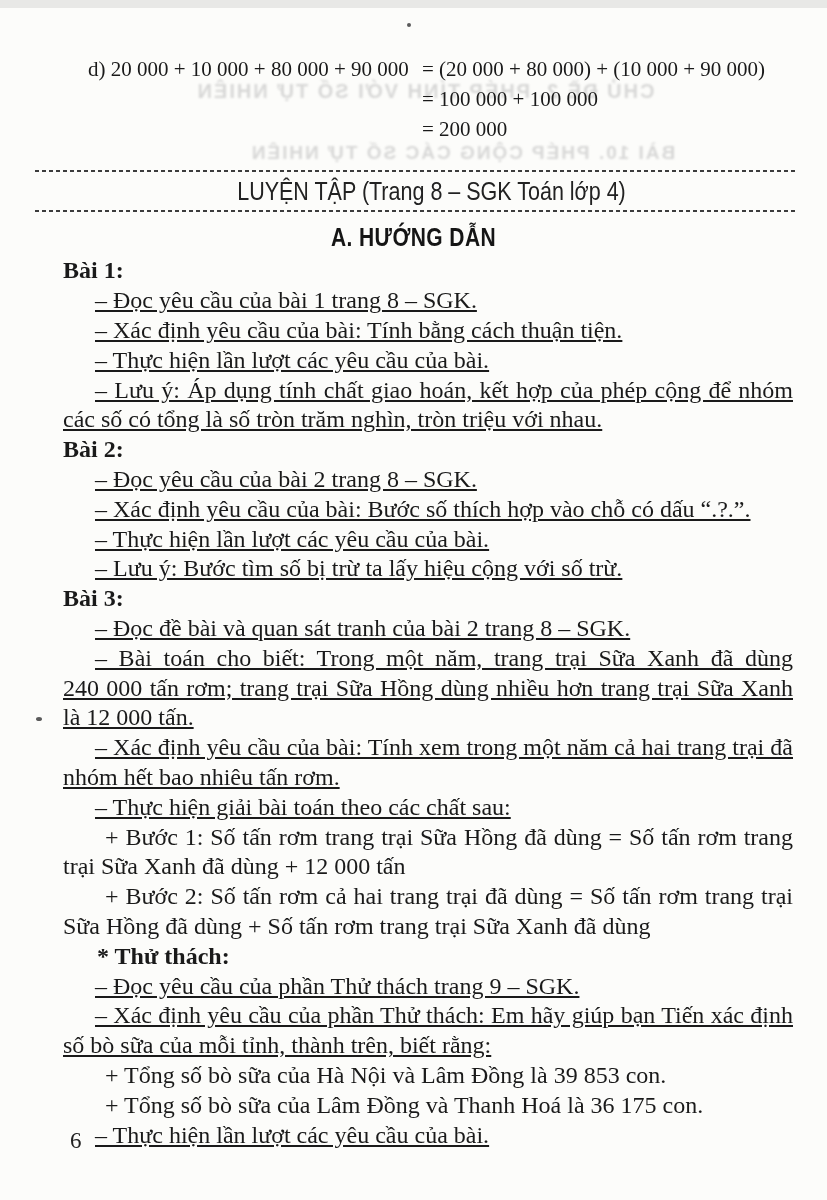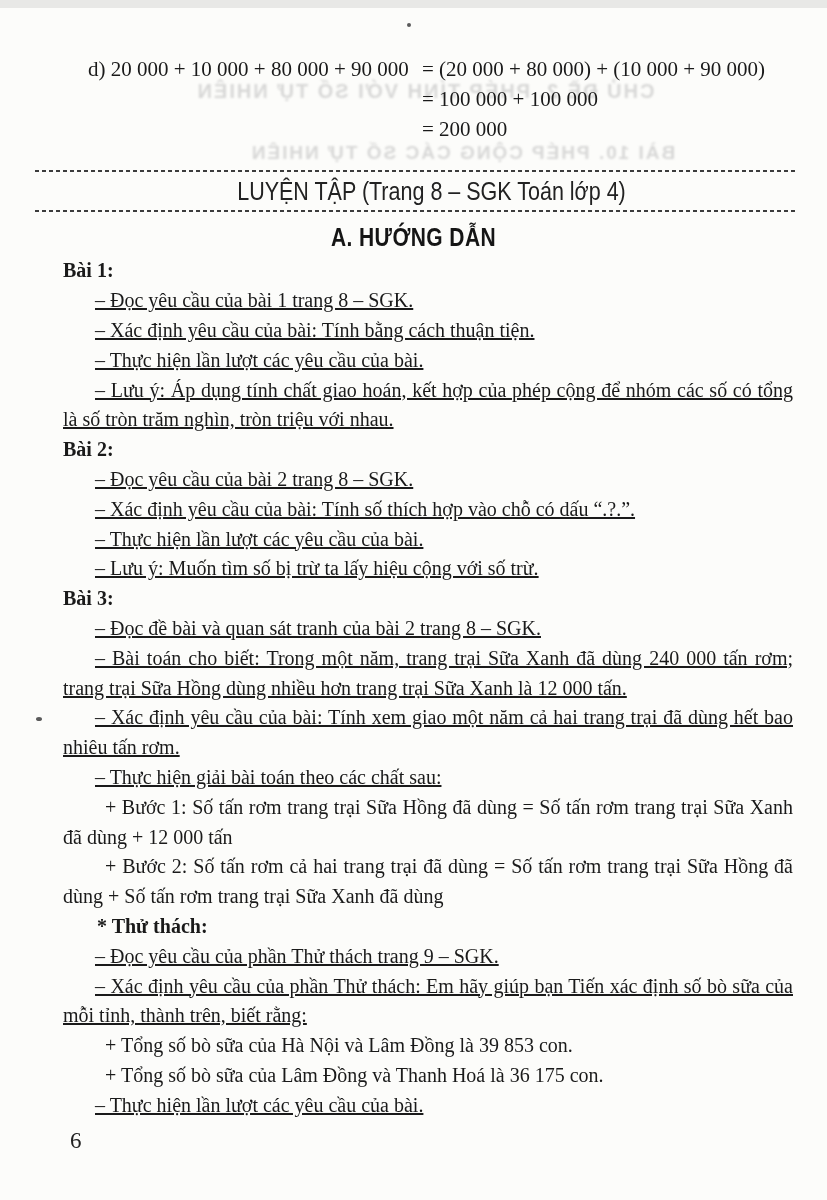--- a/index.html
+++ b/index.html
@@ -77,21 +77,21 @@
     line-height: 30px;
     text-align: center;
     color: #151515;
     transform: scaleX(0.84);
     letter-spacing: 0.5px;
   }
 
   
   .body-text {
     margin: 4px 34px 0 63px;
-    font-size: 20px;
+    font-size: 24px;
     line-height: 29.8px;
     text-align: justify;
   }
   .body-text p { margin: 0; padding: 0; }
   .p-label     { font-weight: 700; text-indent: 0; }
   .p-challenge { font-weight: 700; text-indent: 34px; }
   .p-dash      { text-indent: 32px; text-decoration: underline; }
   .p-plus      { text-indent: 42px; }
 
   .page-number {
@@ -132,28 +132,28 @@
   <section class="body-text">
 
     <p class="p-label">Bài 1:</p>
     <p class="p-dash">– Đọc yêu cầu của bài 1 trang 8 – SGK.</p>
     <p class="p-dash">– Xác định yêu cầu của bài: Tính bằng cách thuận tiện.</p>
     <p class="p-dash">– Thực hiện lần lượt các yêu cầu của bài.</p>
     <p class="p-dash">– Lưu ý: Áp dụng tính chất giao hoán, kết hợp của phép cộng để nhóm các số có tổng là số tròn trăm nghìn, tròn triệu với nhau.</p>
 
     <p class="p-label">Bài 2:</p>
     <p class="p-dash">– Đọc yêu cầu của bài 2 trang 8 – SGK.</p>
-    <p class="p-dash">– Xác định yêu cầu của bài: Tính số thích hợp vào chỗ có dấu “.?.”.</p>
+    <p class="p-dash">– Xác định yêu cầu của bài: Bước số thích hợp vào chỗ có dấu “.?.”.</p>
     <p class="p-dash">– Thực hiện lần lượt các yêu cầu của bài.</p>
-    <p class="p-dash">– Lưu ý: Muốn tìm số bị trừ ta lấy hiệu cộng với số trừ.</p>
+    <p class="p-dash">– Lưu ý: Bước tìm số bị trừ ta lấy hiệu cộng với số trừ.</p>
 
     <p class="p-label">Bài 3:</p>
     <p class="p-dash">– Đọc đề bài và quan sát tranh của bài 2 trang 8 – SGK.</p>
     <p class="p-dash">– Bài toán cho biết: Trong một năm, trang trại Sữa Xanh đã dùng 240&nbsp;000 tấn rơm; trang trại Sữa Hồng dùng nhiều hơn trang trại Sữa Xanh là 12&nbsp;000 tấn.</p>
-    <p class="p-dash">– Xác định yêu cầu của bài: Tính xem giao một năm cả hai trang trại đã dùng hết bao nhiêu tấn rơm.</p>
+    <p class="p-dash">– Xác định yêu cầu của bài: Tính xem trong một năm cả hai trang trại đã nhóm hết bao nhiêu tấn rơm.</p>
     <p class="p-dash">– Thực hiện giải bài toán theo các chất sau:</p>
     <p class="p-plus">+ Bước 1: Số tấn rơm trang trại Sữa Hồng đã dùng = Số tấn rơm trang trại Sữa Xanh đã dùng + 12&nbsp;000 tấn</p>
     <p class="p-plus">+ Bước 2: Số tấn rơm cả hai trang trại đã dùng = Số tấn rơm trang trại Sữa Hồng đã dùng + Số tấn rơm trang trại Sữa Xanh đã dùng</p>
 
     <p class="p-challenge">* Thử thách:</p>
     <p class="p-dash">– Đọc yêu cầu của phần Thử thách trang 9 – SGK.</p>
     <p class="p-dash">– Xác định yêu cầu của phần Thử thách: Em hãy giúp bạn Tiến xác định số bò sữa của mỗi tỉnh, thành trên, biết rằng:</p>
     <p class="p-plus">+ Tổng số bò sữa của Hà Nội và Lâm Đồng là 39&nbsp;853 con.</p>
     <p class="p-plus">+ Tổng số bò sữa của Lâm Đồng và Thanh Hoá là 36&nbsp;175 con.</p>
     <p class="p-dash">– Thực hiện lần lượt các yêu cầu của bài.</p>

